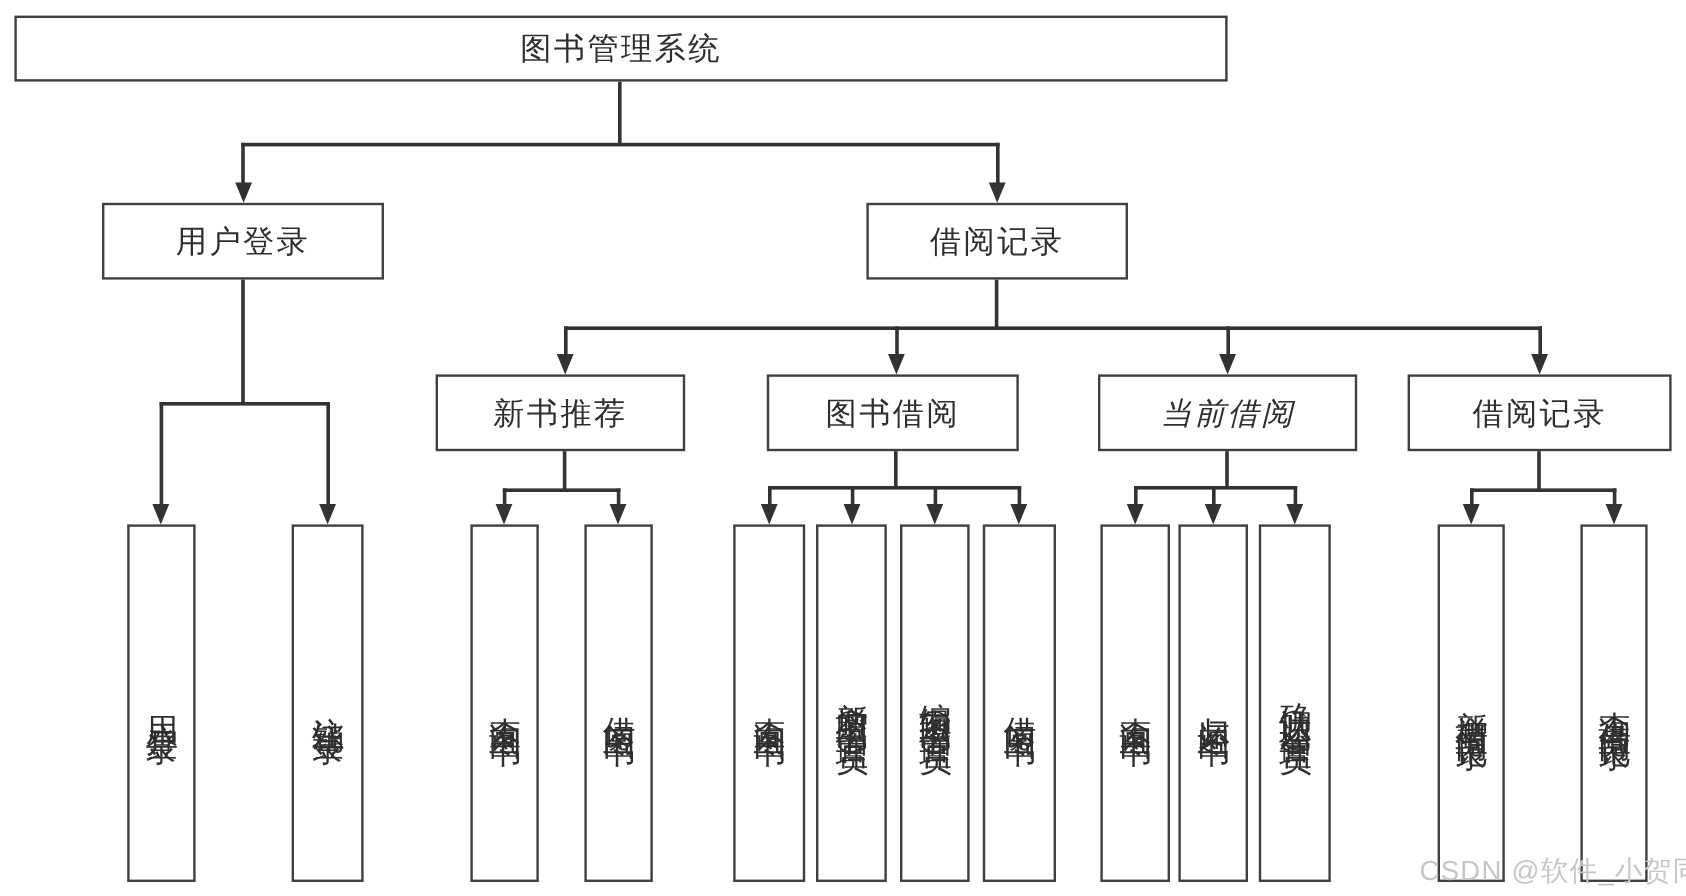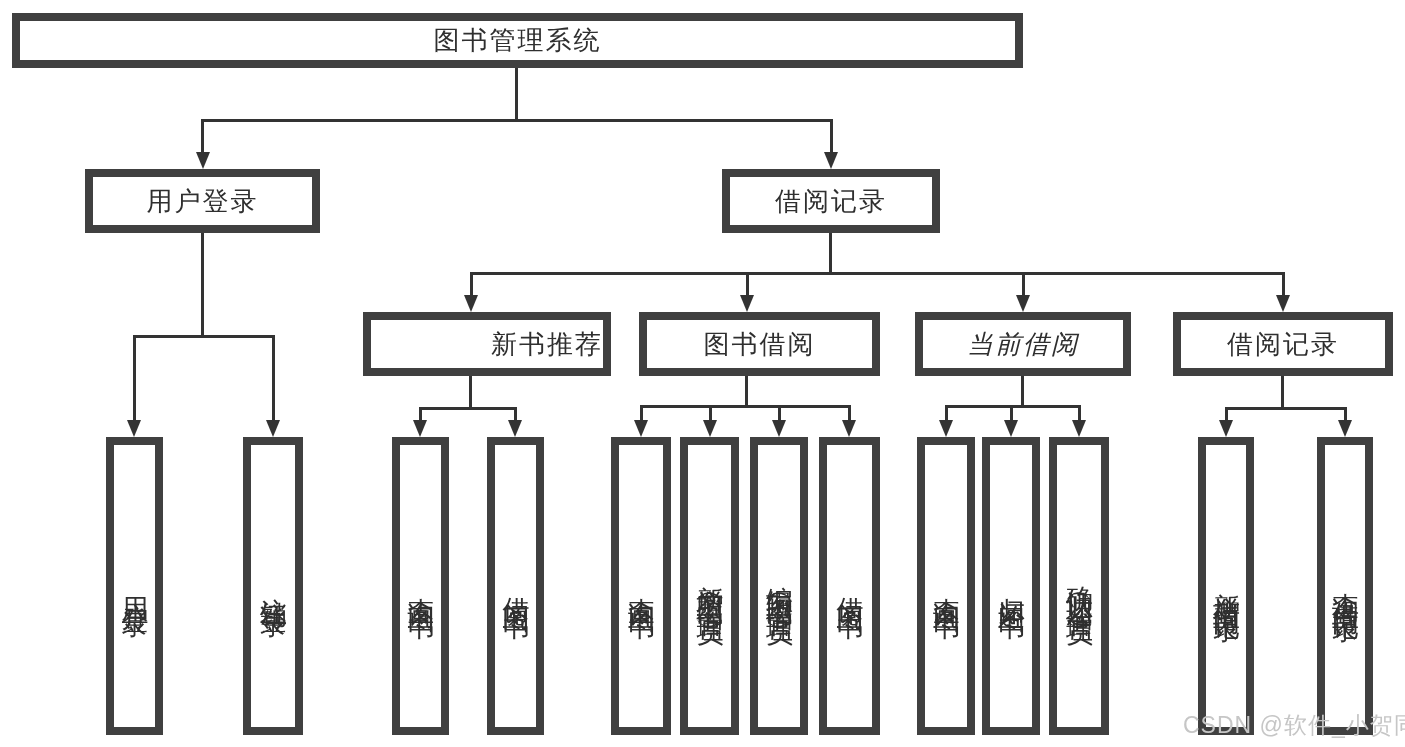--- a/index.html
+++ b/index.html
@@ -7,21 +7,21 @@
     position:relative;
     width:1405px;height:747px;
     background:#ffffff;
     font-family:"Liberation Sans",sans-serif;
     color:#2f2f2f;
     overflow:hidden;
   }
   .box{
     position:absolute;
     box-sizing:border-box;
-    border:8px solid #404040;
+    border:2px solid #404040;
     background:#ffffff;
     display:flex;
     align-items:center;
     justify-content:center;
   }
   .box.h span{
     font-size:26px;
     letter-spacing:2px;
     white-space:nowrap;
   }
@@ -61,25 +61,25 @@
   </div>
 
   <div class="box h" style="left:85px;top:169px;width:235px;height:64px;">
     <span>用户登录</span>
   </div>
 
   <div class="box h" style="left:722px;top:169px;width:218px;height:64px;">
     <span>借阅记录</span>
   </div>
 
-  <div class="box h" style="left:363px;top:312px;width:248px;height:64px;justify-content:flex-end;">
+  <div class="box h" style="left:363px;top:312px;width:208px;height:64px;">
     <span>新书推荐</span>
   </div>
 
-  <div class="box h" style="left:639px;top:312px;width:241px;height:64px;">
+  <div class="box h" style="left:639px;top:312px;width:210px;height:64px;">
     <span>图书借阅</span>
   </div>
 
   <div class="box h" style="left:915px;top:312px;width:216px;height:64px;font-style:italic;">
     <span>当前借阅</span>
   </div>
 
   <div class="box h" style="left:1173px;top:312px;width:220px;height:64px;">
     <span>借阅记录</span>
   </div>

